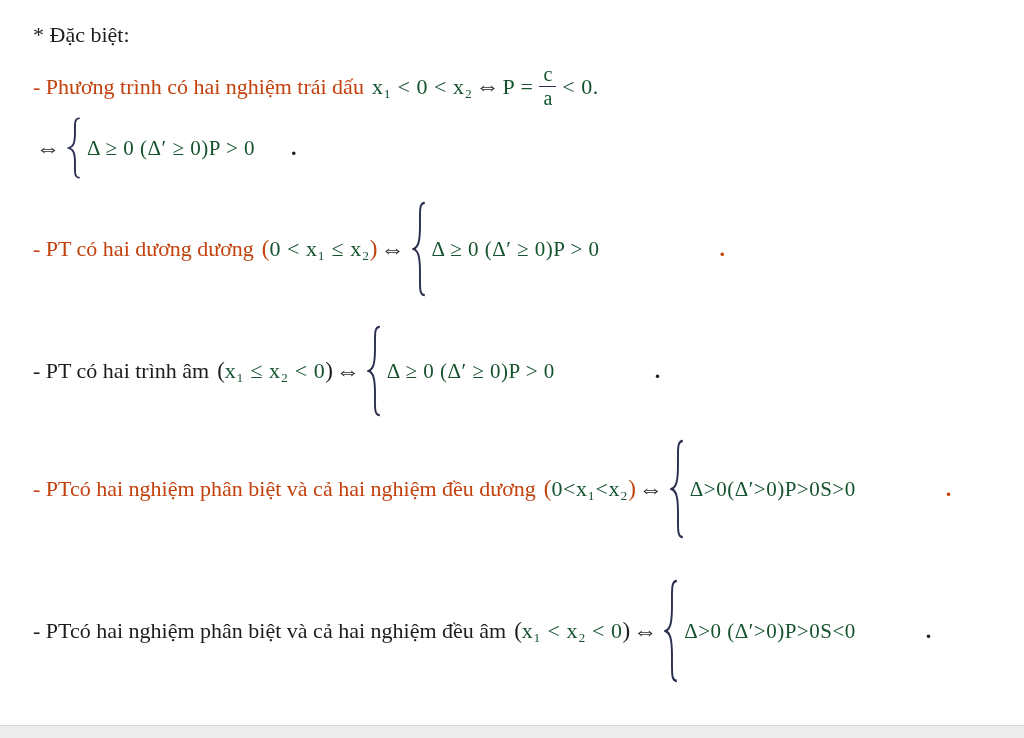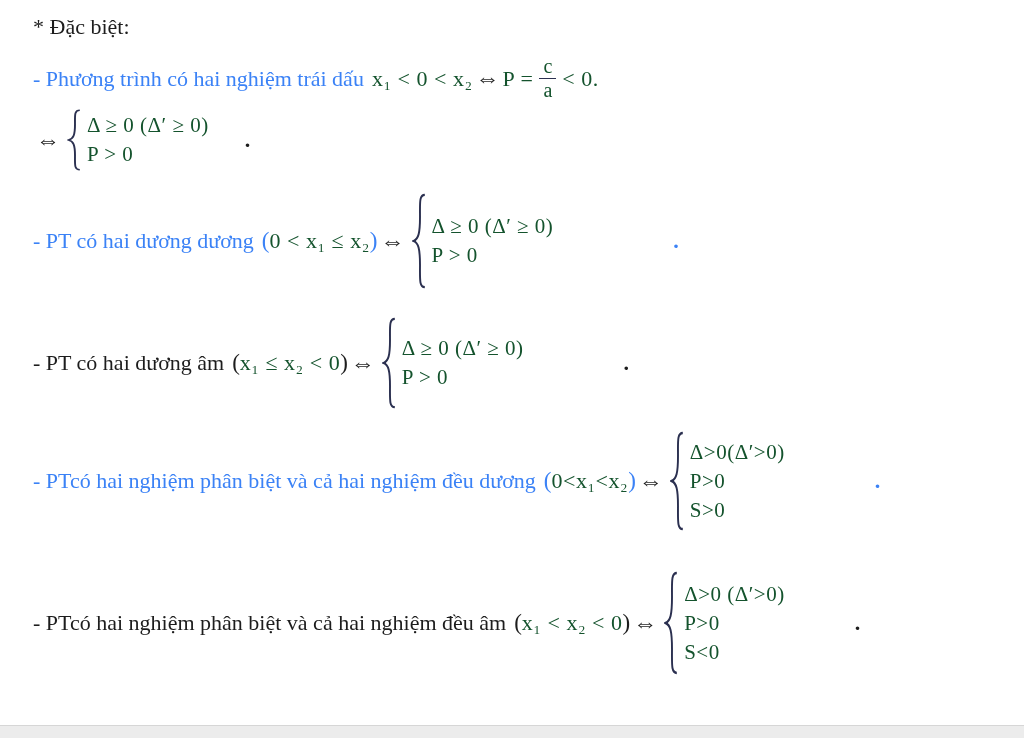--- a/index.html
+++ b/index.html
@@ -3,43 +3,43 @@
 <meta charset="utf-8">
 <style>
   html,body{margin:0;padding:0;}
   body{
     width:1024px;height:738px;position:relative;overflow:hidden;
     background:#ffffff;
     font-family:"Liberation Serif","DejaVu Serif",serif;
   }
   .page{
     position:absolute;inset:0;
-    padding:4px 0 0 33px;
+    padding:12px 0 0 33px;
     box-sizing:border-box;
   }
   .row{
     display:flex;align-items:center;white-space:nowrap;
     font-size:22px;
   }
   .black{color:#1d1d1d;}
-  .red{color:#3b82f6;}
+  .red{color:#c2410c;}
   .math{color:#14532d;}
   .lead{margin-right:8px;}
   .arrow{font-size:24px;margin:0 3px;color:#1d1d1d;}
   .paren{font-size:23px;}
   .mathseg{letter-spacing:.5px;}
   .frac{
     display:inline-flex;flex-direction:column;align-items:center;
     margin:0 6px;line-height:1.05;font-size:20px;
   }
   .frac .num{border-bottom:1.6px solid #2b3050;padding:0 4px 1px 4px;}
   .frac .den{padding-top:1px;}
   .cases{display:flex;align-items:center;margin-left:4px;}
   .brace{flex:0 0 auto;margin-right:4px;}
-  .case-lines{display:flex;flex-direction:column;justify-content:center;}
+  .case-lines{display:flex;flex-direction:row;justify-content:center;}
   .case-lines .math{font-size:21px;line-height:29px;letter-spacing:.5px;}
   .period{font-weight:bold;}
   .r1{margin-top:10px;}
   .r2{margin-top:16px;}
   .r3{margin-top:8px;}
   .r4{margin-top:22px;}
   .r5{margin-top:28px;}
   .r6{margin-top:22px;}
   .r7{margin-top:40px;}
   .footer-bar{
@@ -94,21 +94,21 @@
       </svg>
       <div class="case-lines">
         <span class="math">Δ ≥ 0 (Δ′ ≥ 0)</span>
         <span class="math">P &gt; 0</span>
       </div>
     </div>
     <span class="red period" style="margin-left:120px">.</span>
   </div>
 
   <div class="row r5">
-    <span class="black lead">- PT có hai dương âm</span>
+    <span class="black lead">- PT có hai trình âm</span>
     <span class="black paren">(</span>
     <span class="math mathseg">x₁ ≤ x₂ &lt; 0</span>
     <span class="black paren">)</span>
     <span class="arrow">⇔</span>
     <div class="cases">
       <svg class="brace" width="16" height="92" viewBox="0 0 20 100" preserveAspectRatio="none">
         <path d="M 16 2 C 9 2 10 10 10 25 C 10 42 8 48 2 50 C 8 52 10 58 10 75 C 10 90 9 98 16 98" fill="none" stroke="#2b3050" stroke-width="2.4"></path>
       </svg>
       <div class="case-lines">
         <span class="math">Δ ≥ 0 (Δ′ ≥ 0)</span>

